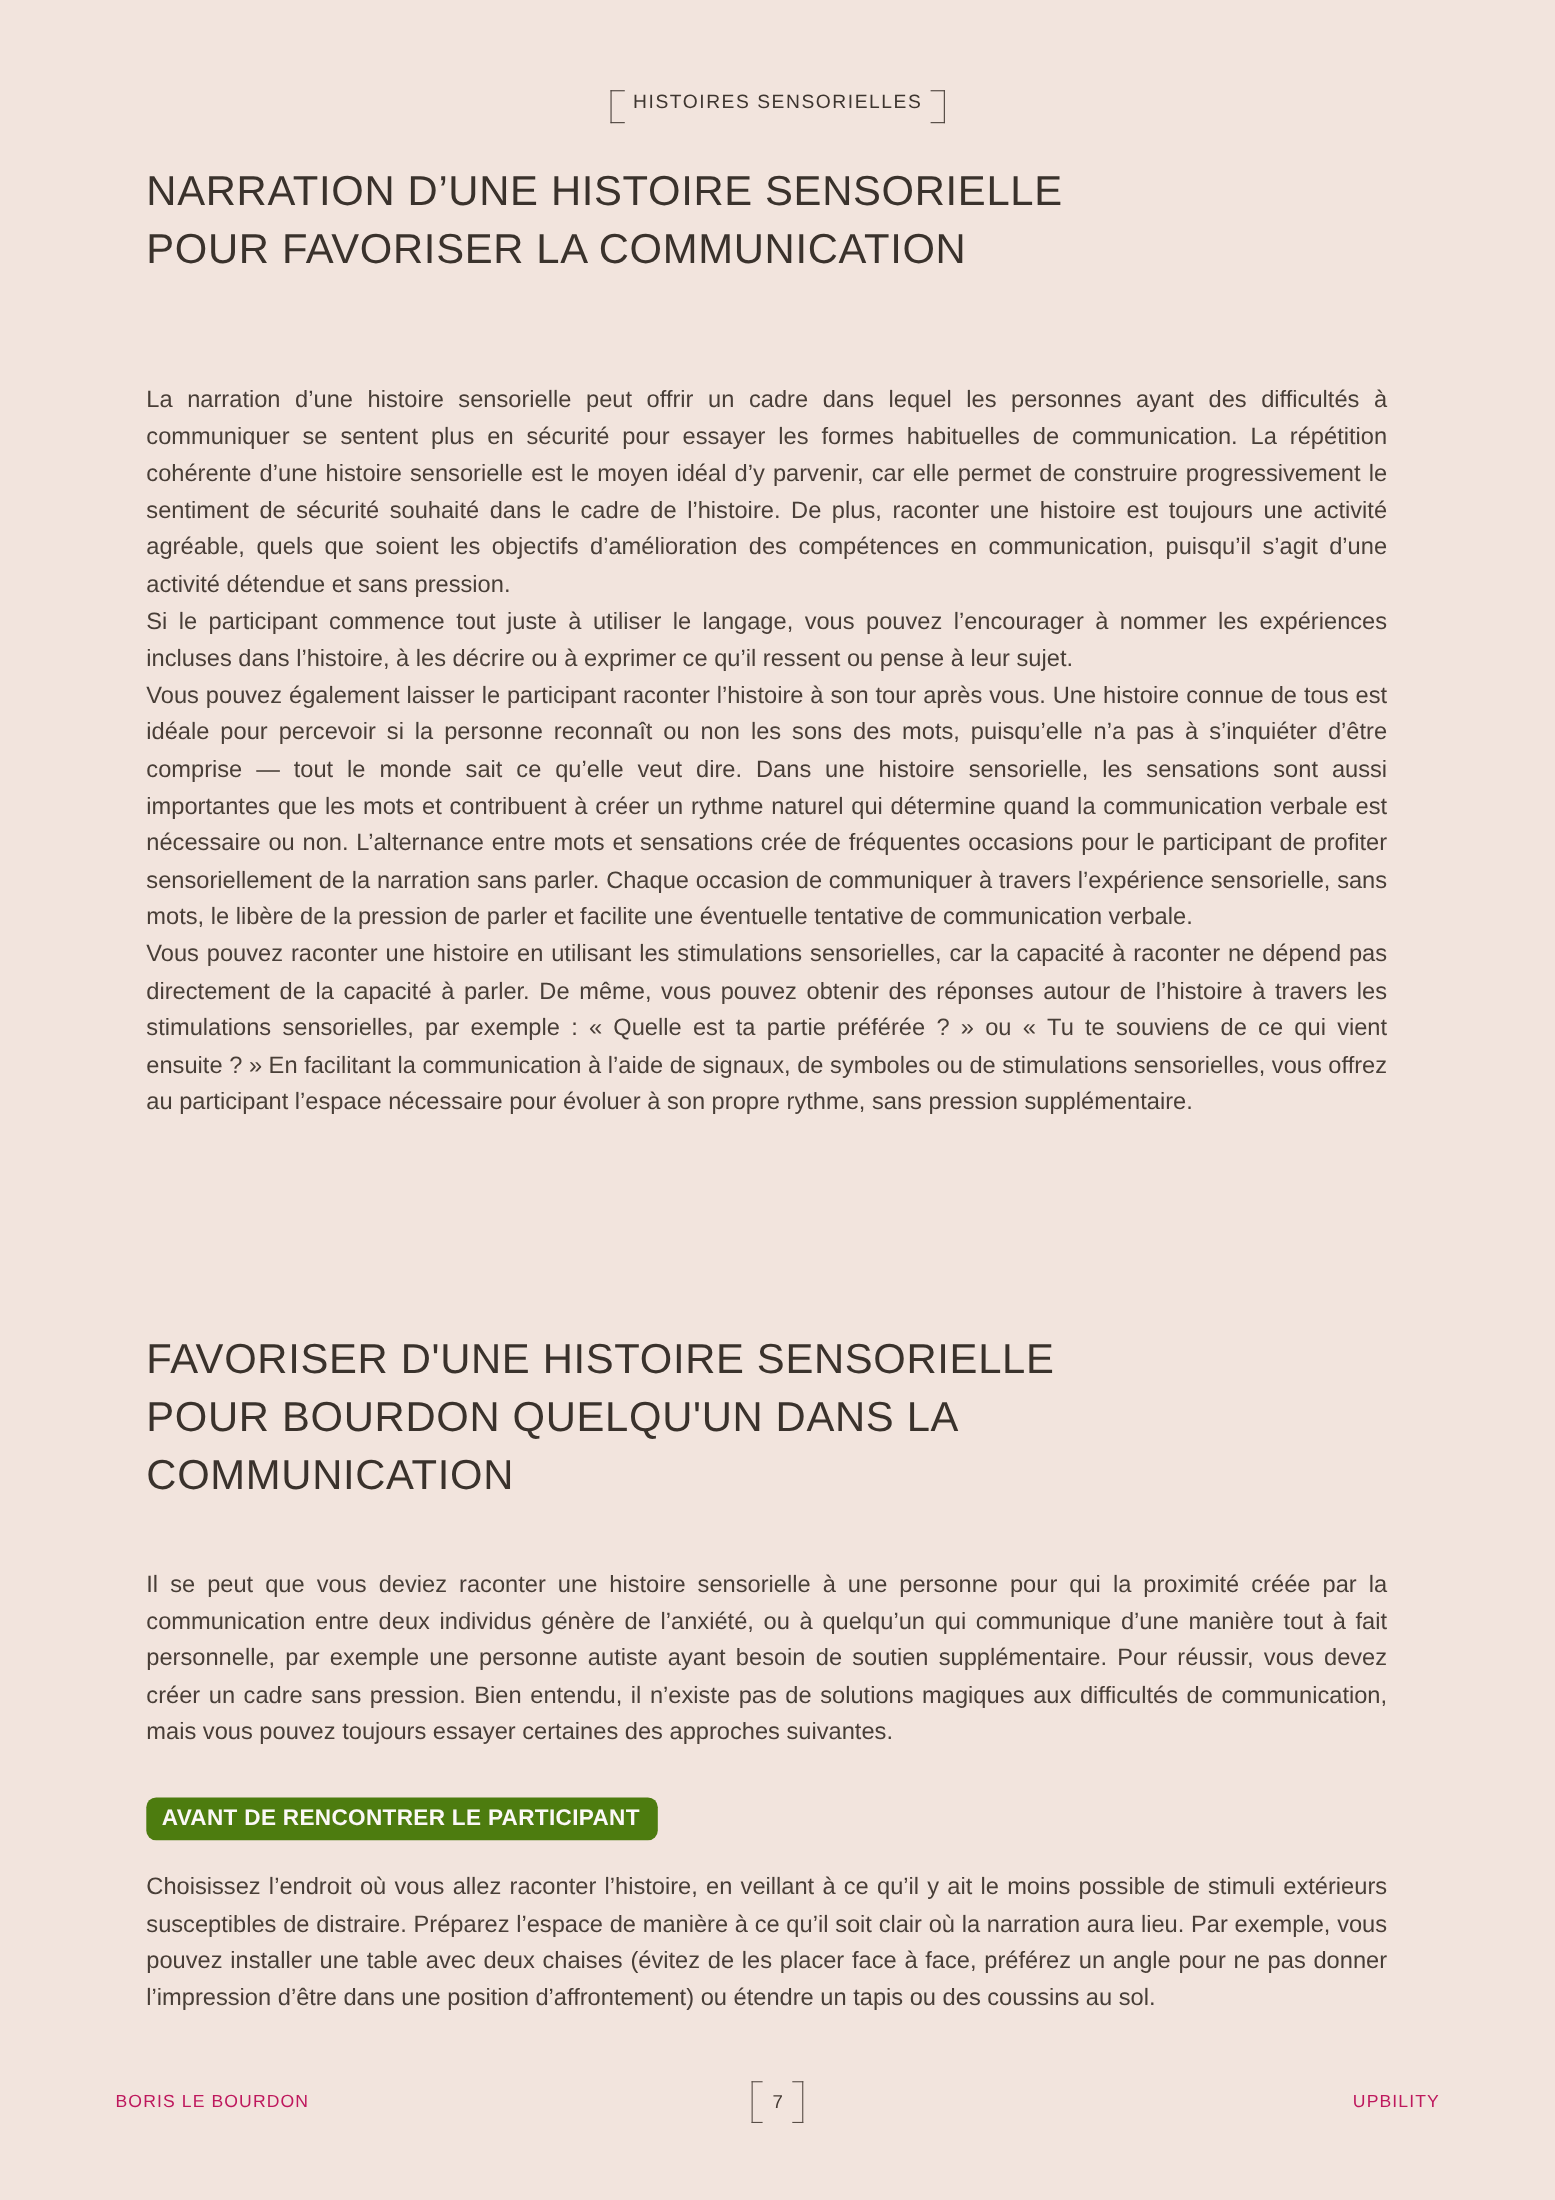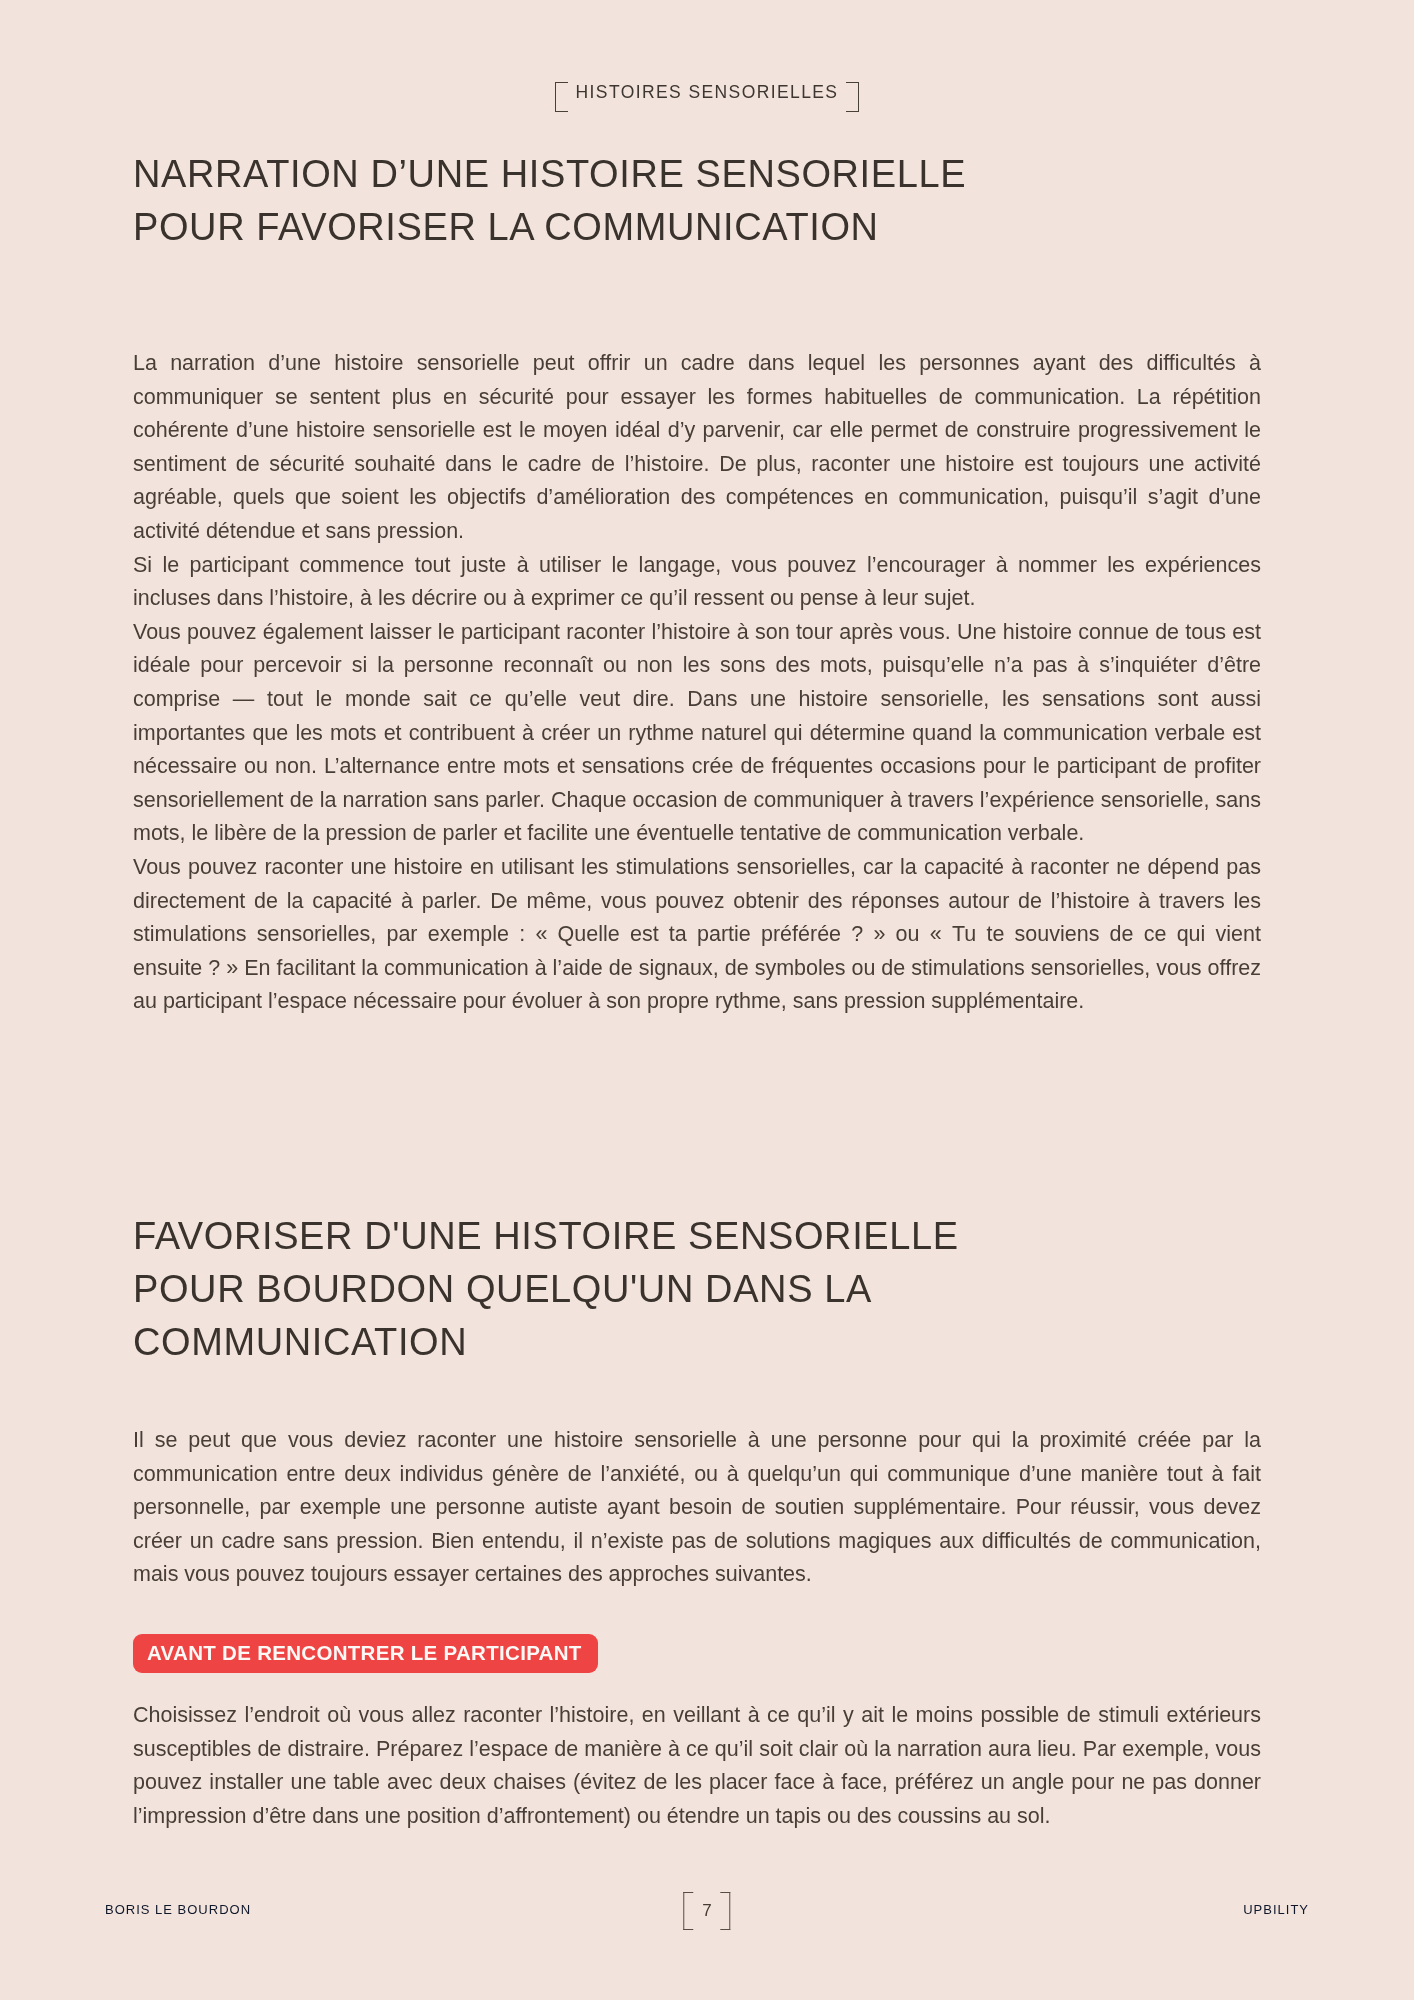--- a/index.html
+++ b/index.html
@@ -56,36 +56,36 @@
     margin: 0;
     font-size: 21.5px;
     line-height: 33.6px;
     text-align: justify;
     color: #483e37;
   }
 
   
   .badge {
     display: inline-block;
-    background: #ef4444;
+    background: #4d7c0f;
     color: #fbf8f6;
     font-size: 20.5px;
     font-weight: 700;
     letter-spacing: 0.3px;
     padding: 7px 16px 8px 14px;
     border-radius: 9px;
   }
 
   
   .footer-author, .footer-publisher {
     position: absolute;
     top: 1902px;
-    font-size: 13px;
+    font-size: 16px;
     letter-spacing: 1px;
-    color: #0f172a;
+    color: #be185d;
   }
   .footer-author { left: 105px; }
   .footer-publisher { right: 105px; }
   .page-number {
     position: absolute;
     top: 1892px;
     left: 50%;
     transform: translateX(-50%);
     display: flex;
     align-items: center;

